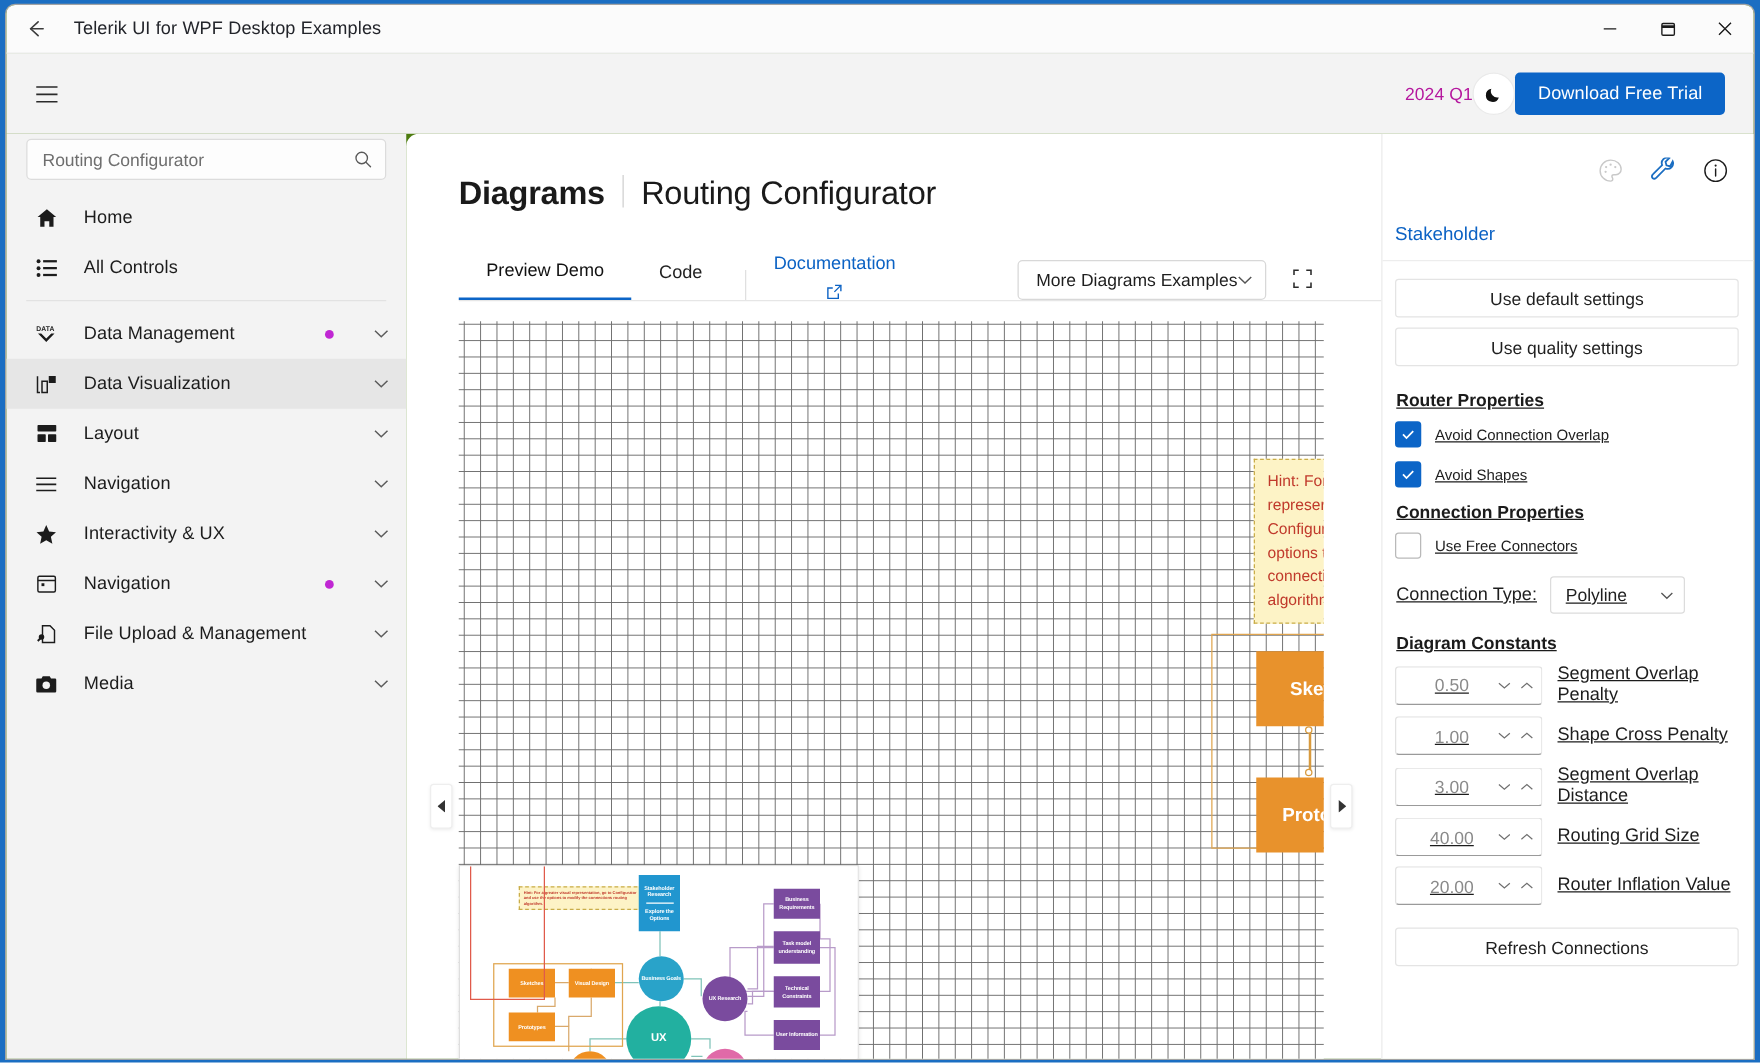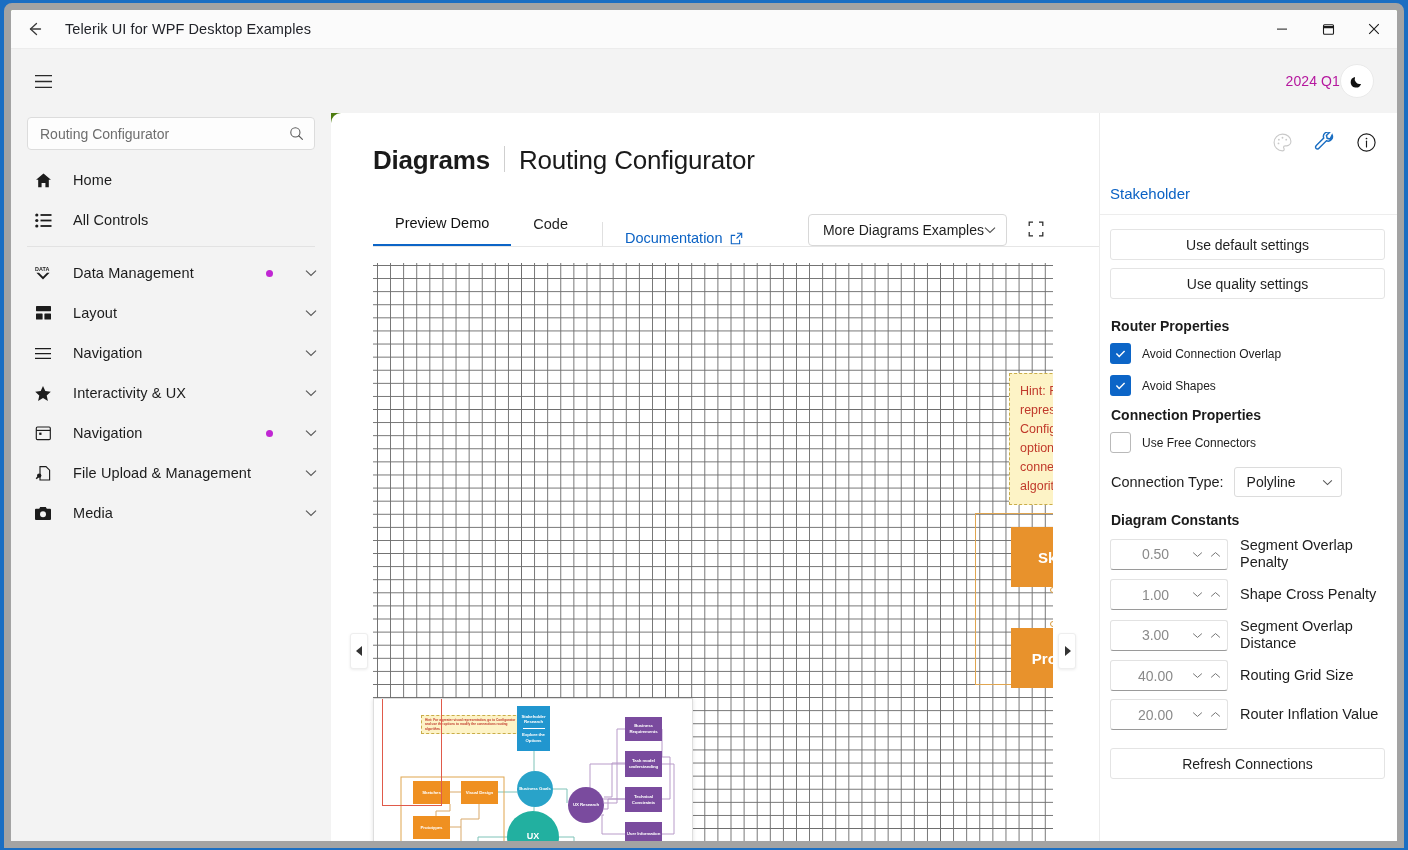--- a/index.html
+++ b/index.html
@@ -6,21 +6,21 @@
   html,body { width:1408px; height:850px; overflow:hidden; }
   body {
     font-family: "Liberation Sans", sans-serif;
     background:#1b6ec2;
     font-size:14px;
     color:#1c1c1c;
   }
   .app-window {
     position:absolute; left:4px; top:3px; width:1400px; height:845px;
     background:#4d7c0f; border-radius:8px 8px 0 0; overflow:hidden;
-    border:7px solid #a3a3a3;
+    border:1px solid #a3a3a3;
   }
 
   
   .titlebar {
     height:39px; background:#fbfbfb; display:flex; align-items:center;
     border-bottom:1px solid #ececec;
   }
   .back-btn {
     width:46px; height:38px; display:flex; align-items:center; justify-content:center;
     color:#3b3b3b;
@@ -92,21 +92,21 @@
   .pt-light { font-size:26px; font-weight:normal; color:#1a1a1a; letter-spacing:-.2px; }
 
   .tabrow { margin:27px 0 0 42px; display:flex; align-items:flex-end; height:44px;
             border-bottom:1px solid #e6e6e6; padding-right:46px; }
   .tab {
     height:44px; display:flex; align-items:center; justify-content:center;
     padding:0 22px; font-size:14.5px; color:#1f1f1f;
   }
   .tab.active { border-bottom:2.5px solid #0c65c7; color:#111; }
   .tab-sep { width:1px; height:24px; background:#e0e0e0; margin:0 12px; }
-  .doclink { display:flex; align-items:center; gap:8px; color:#0b62c4; font-size:14.5px; padding:0 10px;}
+  .doclink { display:flex; align-items:center; gap:8px; color:#0b62c4; font-size:14.5px; padding:0 10px;flex-direction:column;}
   .tab-spacer { flex:1; }
   .dropdown {
     height:32px; min-width:196px; border:1px solid #d8d8d8; border-radius:4px;
     display:flex; align-items:center; justify-content:space-between;
     padding:0 10px 0 14px; font-size:14px; color:#1e1e1e; background:#fff;
   }
   .fullscreen-btn { width:34px; height:34px; display:flex; align-items:center;
                     justify-content:center; margin-left:12px; color:#2b2b2b;}
 
   
@@ -163,21 +163,21 @@
 
   
   .config-panel {
     width:298px; background:#fff; border-left:1px solid #ececec;
     display:flex; flex-direction:column; padding:0 0 0 0;
   }
   .config-icons { display:flex; justify-content:flex-end; gap:16px; padding:16px 18px 0 0; height:50px; }
   .cfg-icon { width:26px; height:26px; display:flex; align-items:center; justify-content:center; }
   .config-title { color:#0b62c4; font-size:15px; padding:22px 0 12px 10px;
                   border-bottom:1px solid #ededed; margin:0 0 0 0; }
-  .config-body { padding:14px 12px 0 10px; }
+  .config-body { padding:14px 12px 0 10px;text-decoration:underline; }
   .cfg-btn {
     width:100%; height:31px; border:1px solid #e4e4e4; background:#fff; border-radius:3px;
     font-family:inherit; font-size:14px; color:#1f1f1f; margin-bottom:8px;
   }
   .cfg-section { font-size:14px; font-weight:bold; color:#1b1b1b; margin:11px 0 9px 1px; }
   .cfg-check-row { display:flex; align-items:center; gap:11px; margin-bottom:11px; }
   .cbox { width:21px; height:21px; border-radius:3px; flex-shrink:0;
           display:flex; align-items:center; justify-content:center; }
   .cbox.on { background:#0c65c7; color:#fff; }
   .cbox.off { background:#fff; border:1px solid #b9b9b9; }
@@ -243,20 +243,21 @@
         <path d="M1 1.6H18 M1 7.5H18 M1 13.4H18"></path>
       </svg>
     </div>
     <div class="topbar-right">
       <div class="version-badge">2024 Q1</div>
       <div class="theme-toggle">
         <svg width="15" height="15" viewBox="0 0 16 16">
             <path d="M11.8 10.6A5.6 5.6 0 0 1 5.4 3.1a5.7 5.7 0 1 0 6.4 7.5z" fill="#111"></path>
           </svg>
       </div>
+      <button class="download-btn">Download Free Trial</button>
     </div>
   </div>
 
   <div class="body-row">
 
     <div class="sidebar">
       <div class="search-wrap">
         <div class="search-box">
           <input placeholder="Routing Configurator" style="">
           <span>
@@ -305,20 +306,35 @@
           </span>
           <span class="nav-label">Data Management</span>
           <span class="nav-dot"></span>
           <span class="chev">
             <svg width="12" height="8" viewBox="0 0 12 8" fill="none" stroke="#5b5b5b" stroke-width="1.2">
                 <path d="M1 1.6 L6 6.4 L11 1.6"></path>
               </svg>
           </span>
         </div>
 
+        <div class="nav-item active">
+          <span class="nav-icon">
+            <svg width="18" height="17" viewBox="0 0 18 17" fill="none" stroke="#1c1c1c" stroke-width="1.2">
+              <path d="M2 2 V15 H4"></path>
+                <rect x="5.6" y="6" width="4.2" height="9" fill="none"></rect>
+              <rect x="11.6" y="2.4" width="4.4" height="4.4" fill="#1c1c1c"></rect>
+            </svg>
+          </span>
+          <span class="nav-label">Data Visualization</span>
+          <span class="chev">
+            <svg width="12" height="8" viewBox="0 0 12 8" fill="none" stroke="#5b5b5b" stroke-width="1.2">
+                <path d="M1 1.6 L6 6.4 L11 1.6"></path>
+              </svg>
+          </span>
+        </div>
 
         <div class="nav-item">
           <span class="nav-icon">
             <svg width="17" height="16" viewBox="0 0 17 16" fill="#1c1c1c">
               <rect x="1" y="1" width="15" height="5.2" rx="0.6"></rect>
               <rect x="1" y="8.4" width="6.6" height="6.2" rx="0.6"></rect>
               <rect x="9.4" y="8.4" width="6.6" height="6.2" rx="0.6"></rect>
             </svg>
           </span>
           <span class="nav-label">Layout</span>

